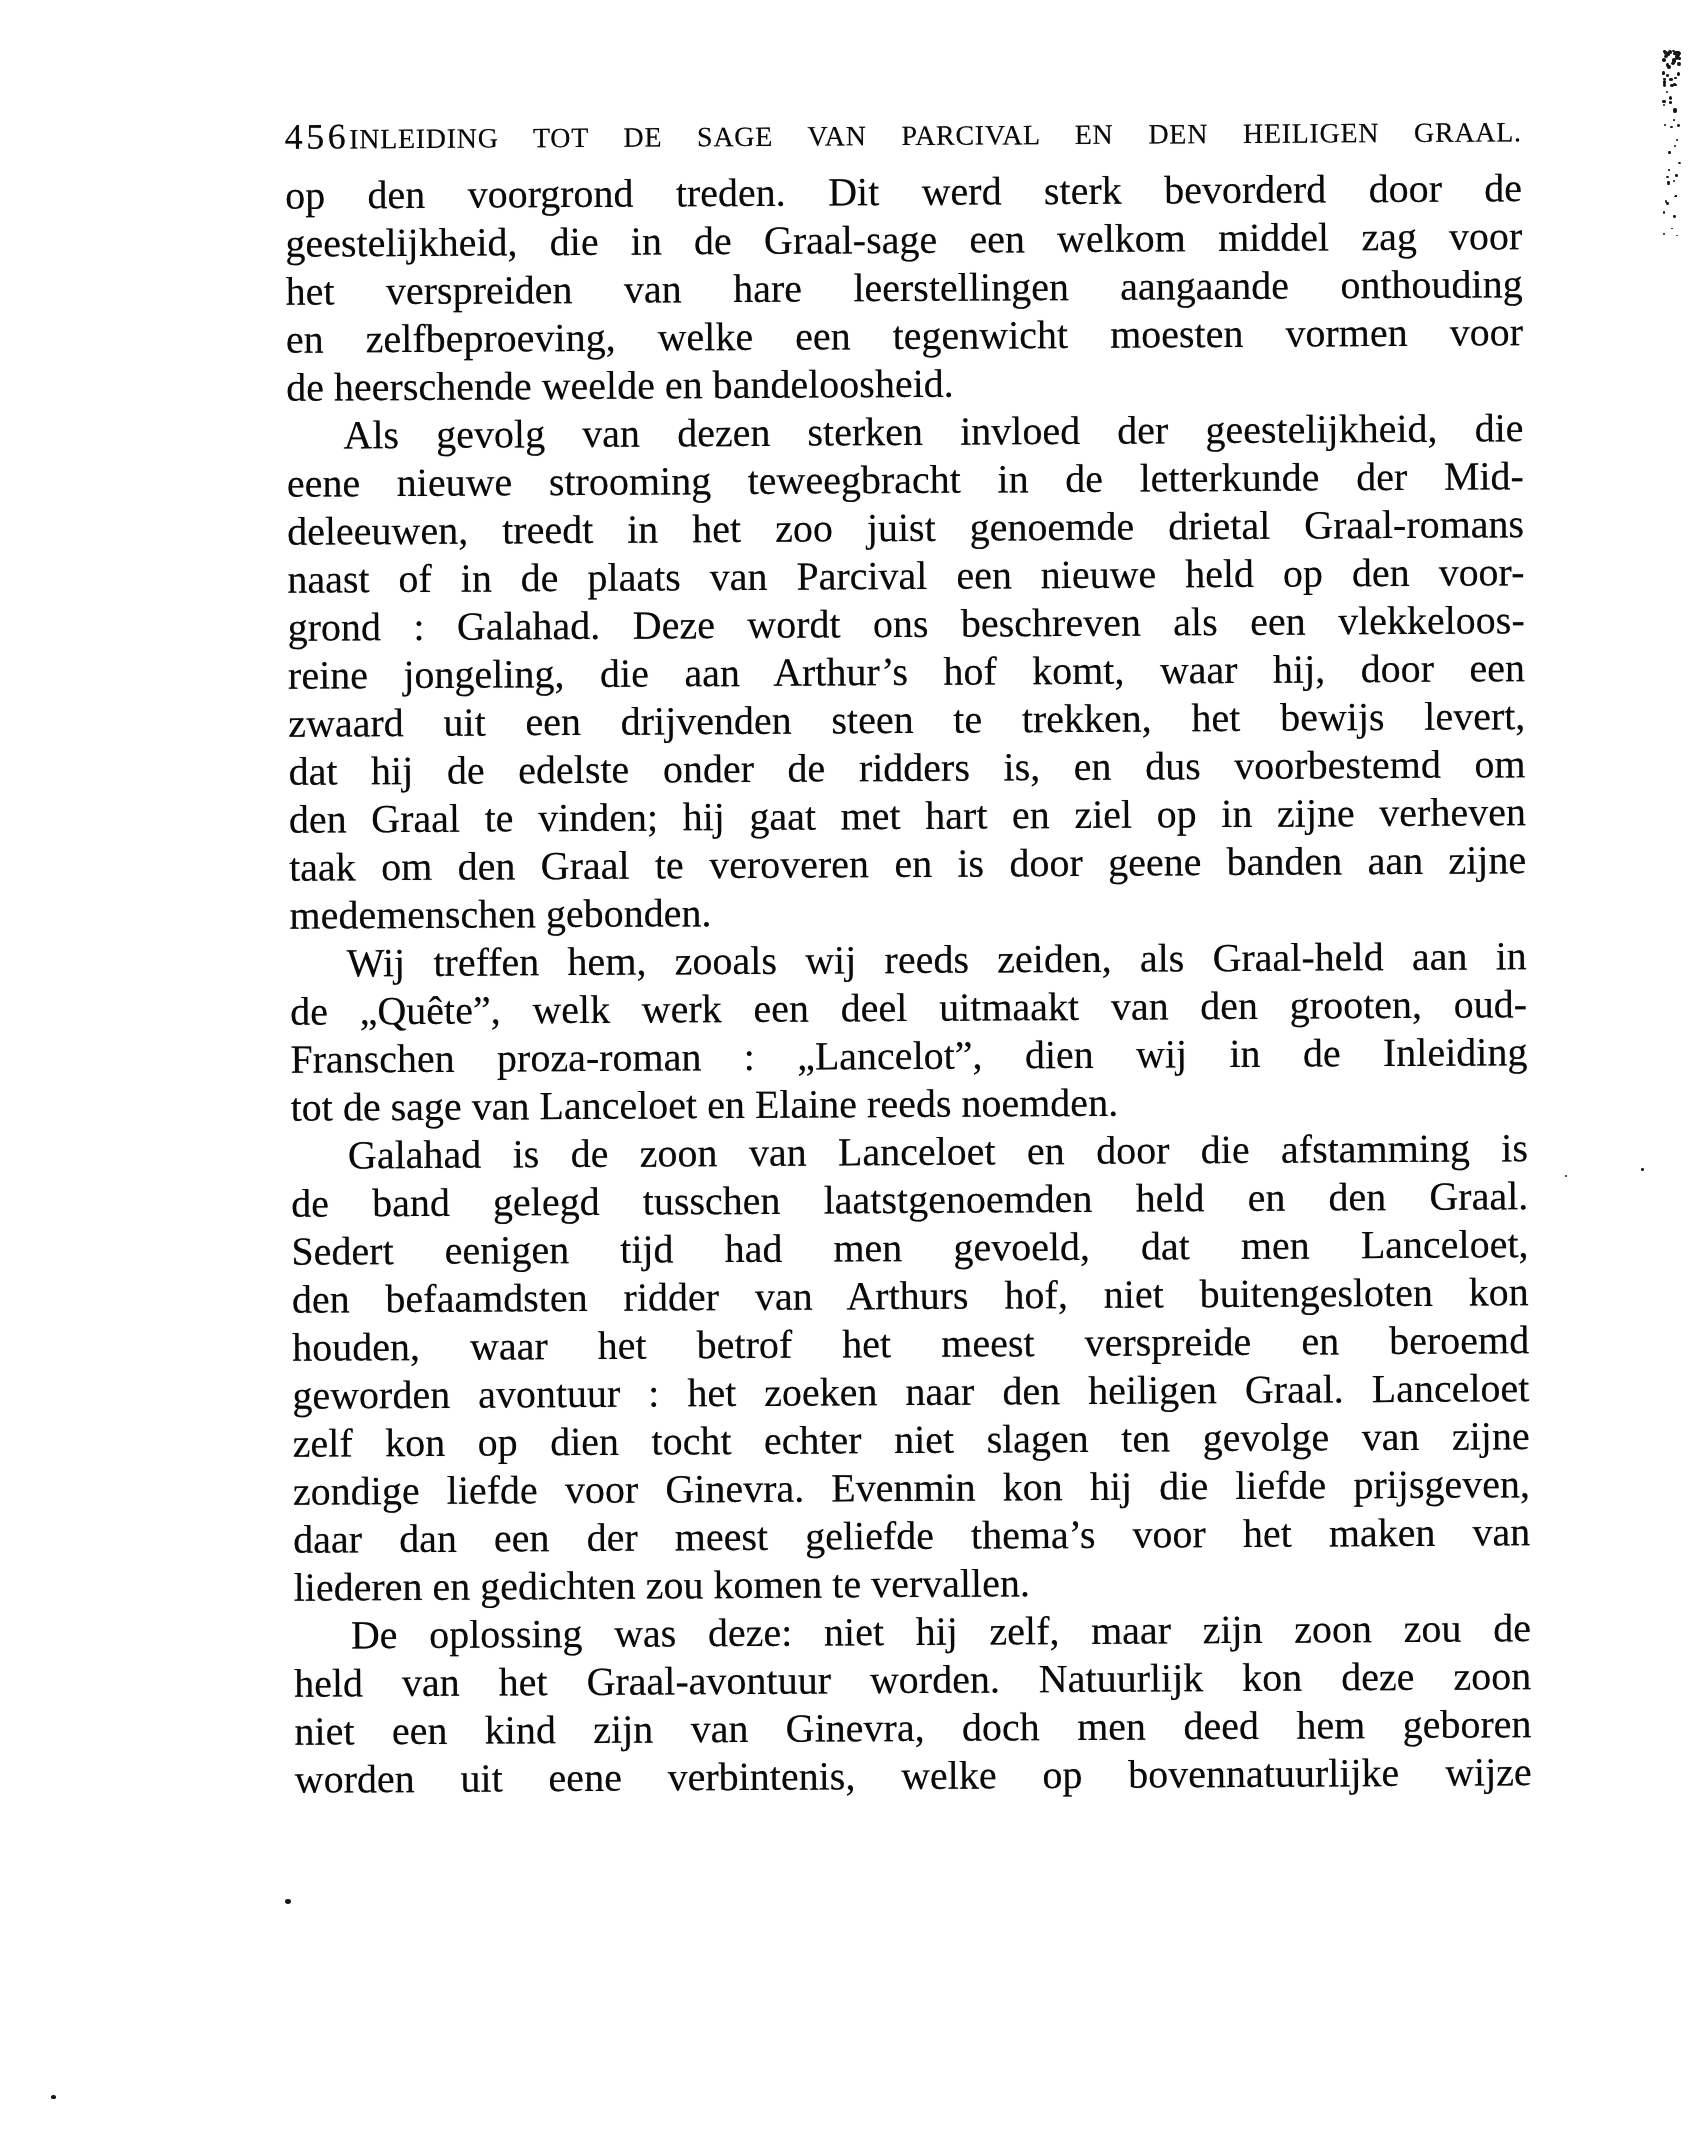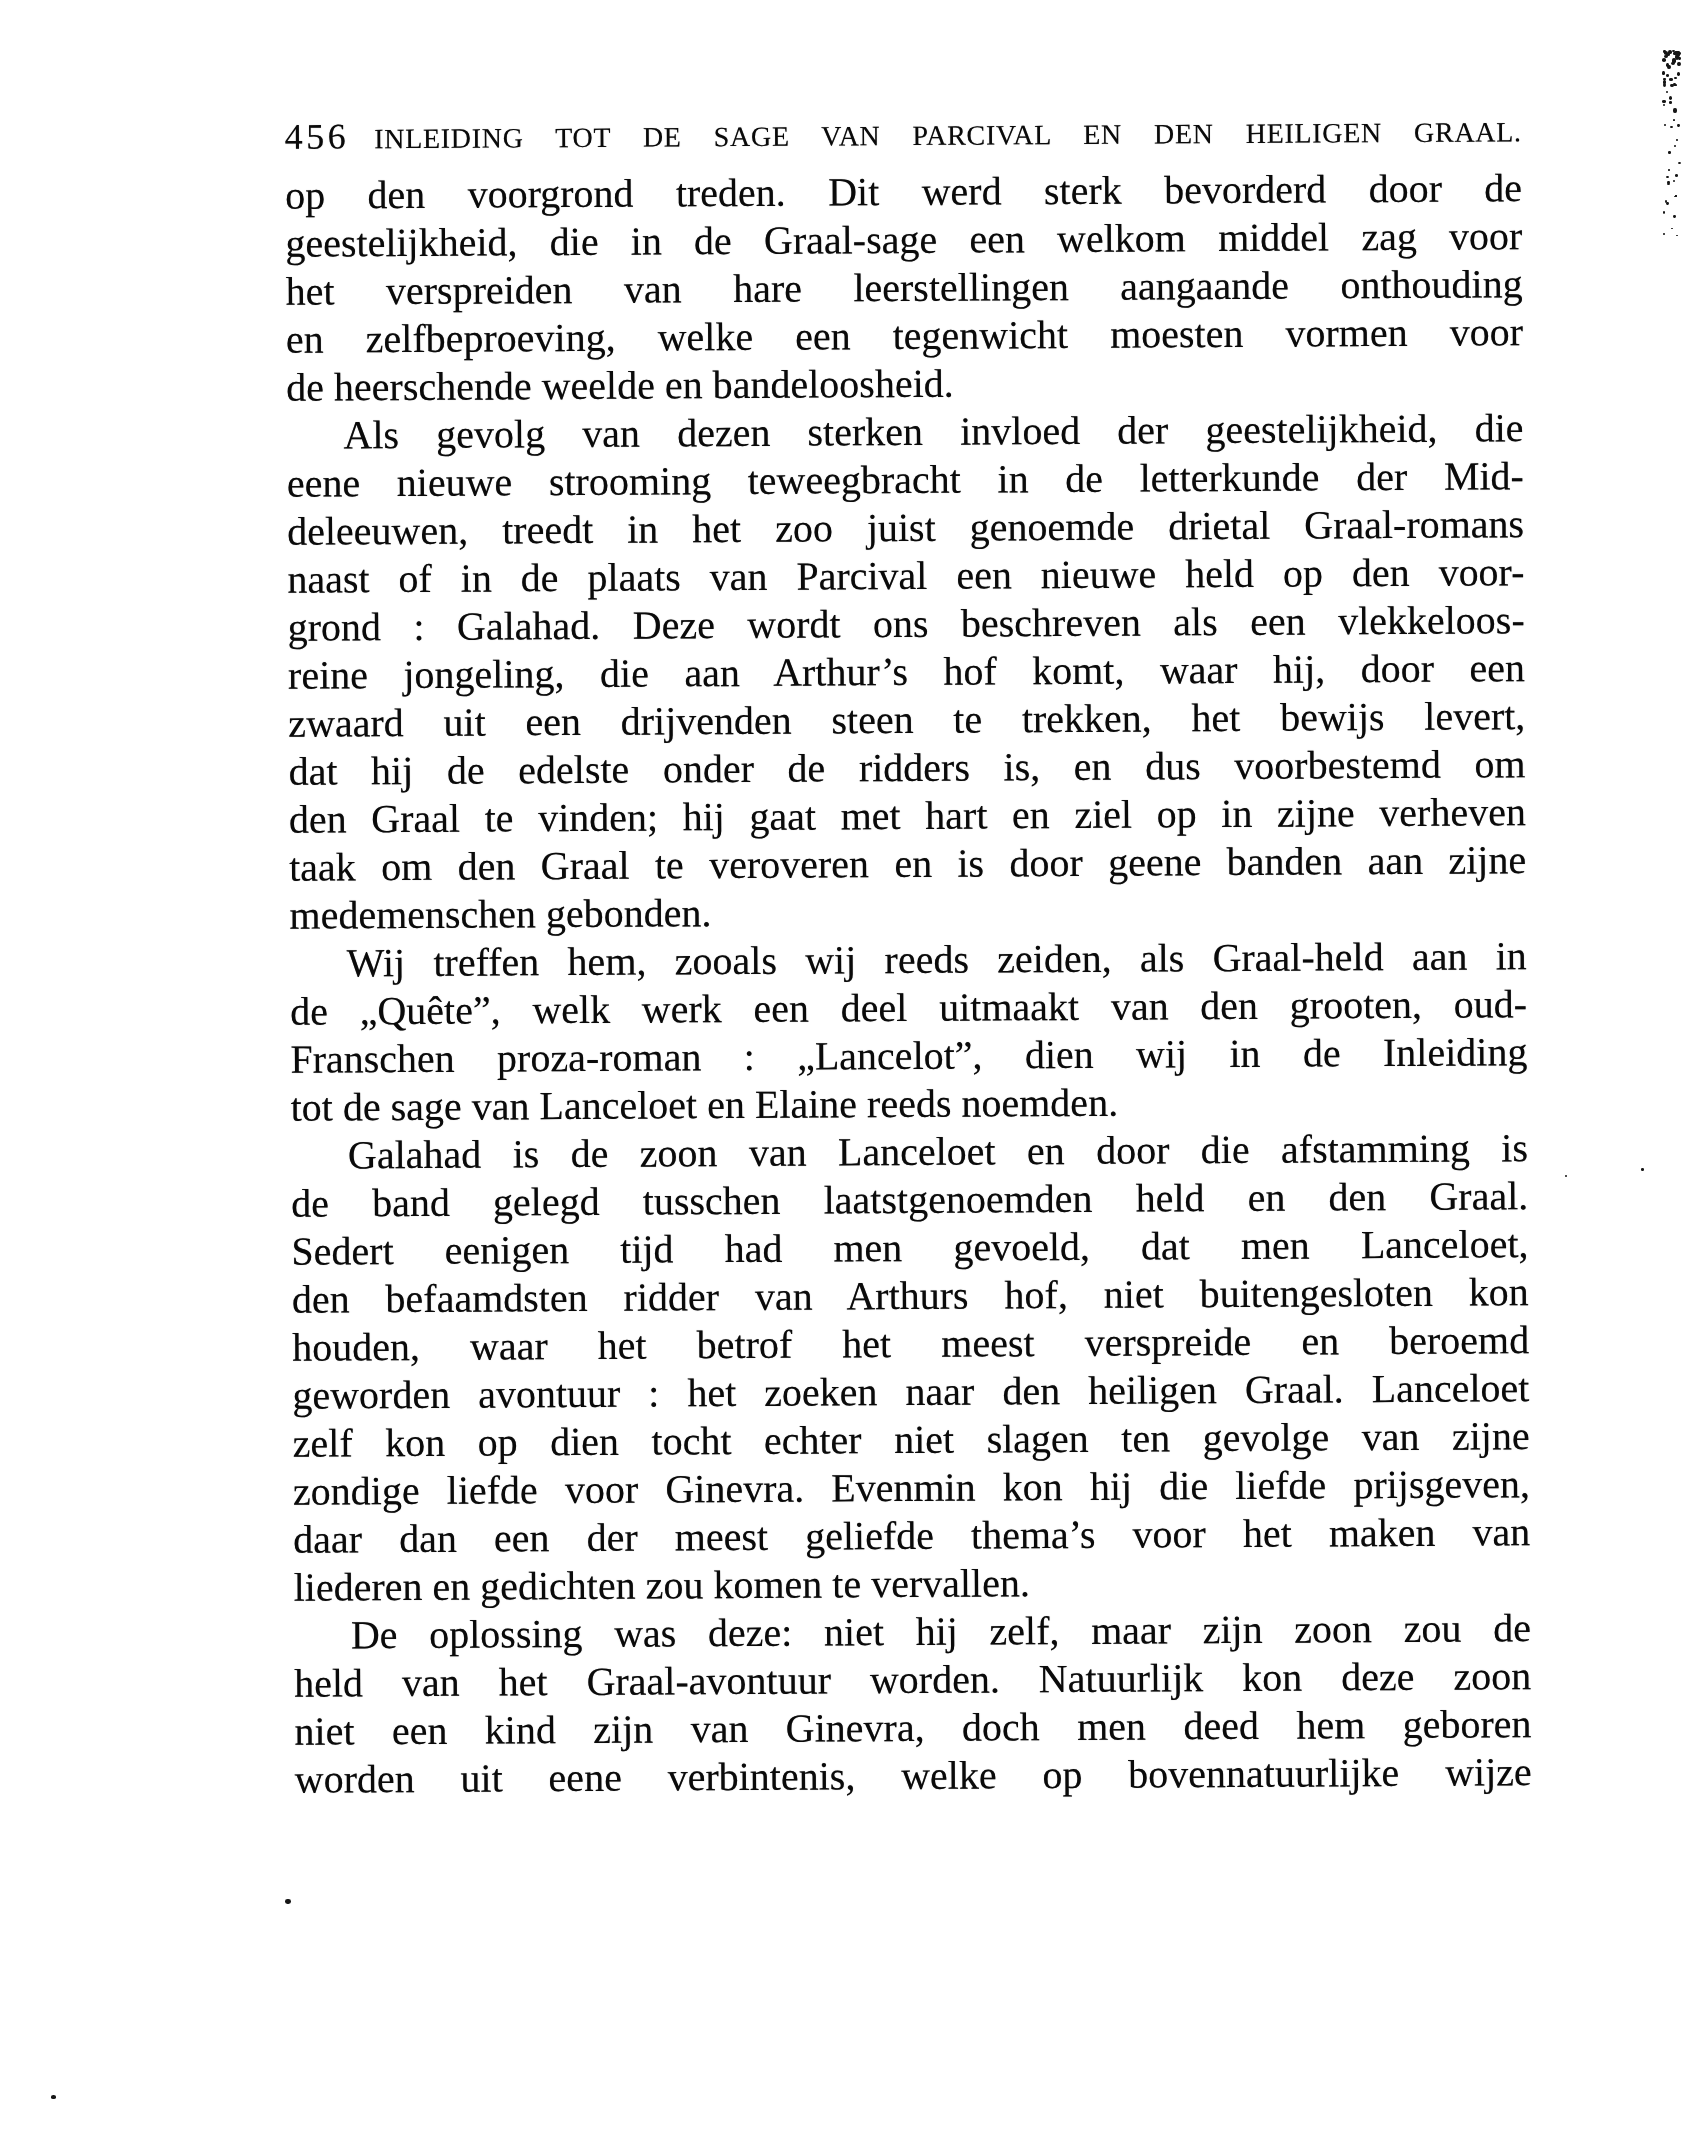--- a/index.html
+++ b/index.html
@@ -27,21 +27,20 @@
     left: 290px;
     top: 112px;
     width: 1237px;
     display: flex;
     align-items: baseline;
     text-shadow: 0 0 0.7px rgba(0,0,0,0.55);
   }
   .page-number {
     font-size: 36px;
     letter-spacing: 3.5px;
-    margin-right: 25px;
     flex: 0 0 auto;
   }
   .running-title {
     flex: 1 1 auto;
     font-size: 28px;
     letter-spacing: 0.7px;
     word-spacing: 2.8px;
     text-align: justify;
     text-align-last: justify;
   }

